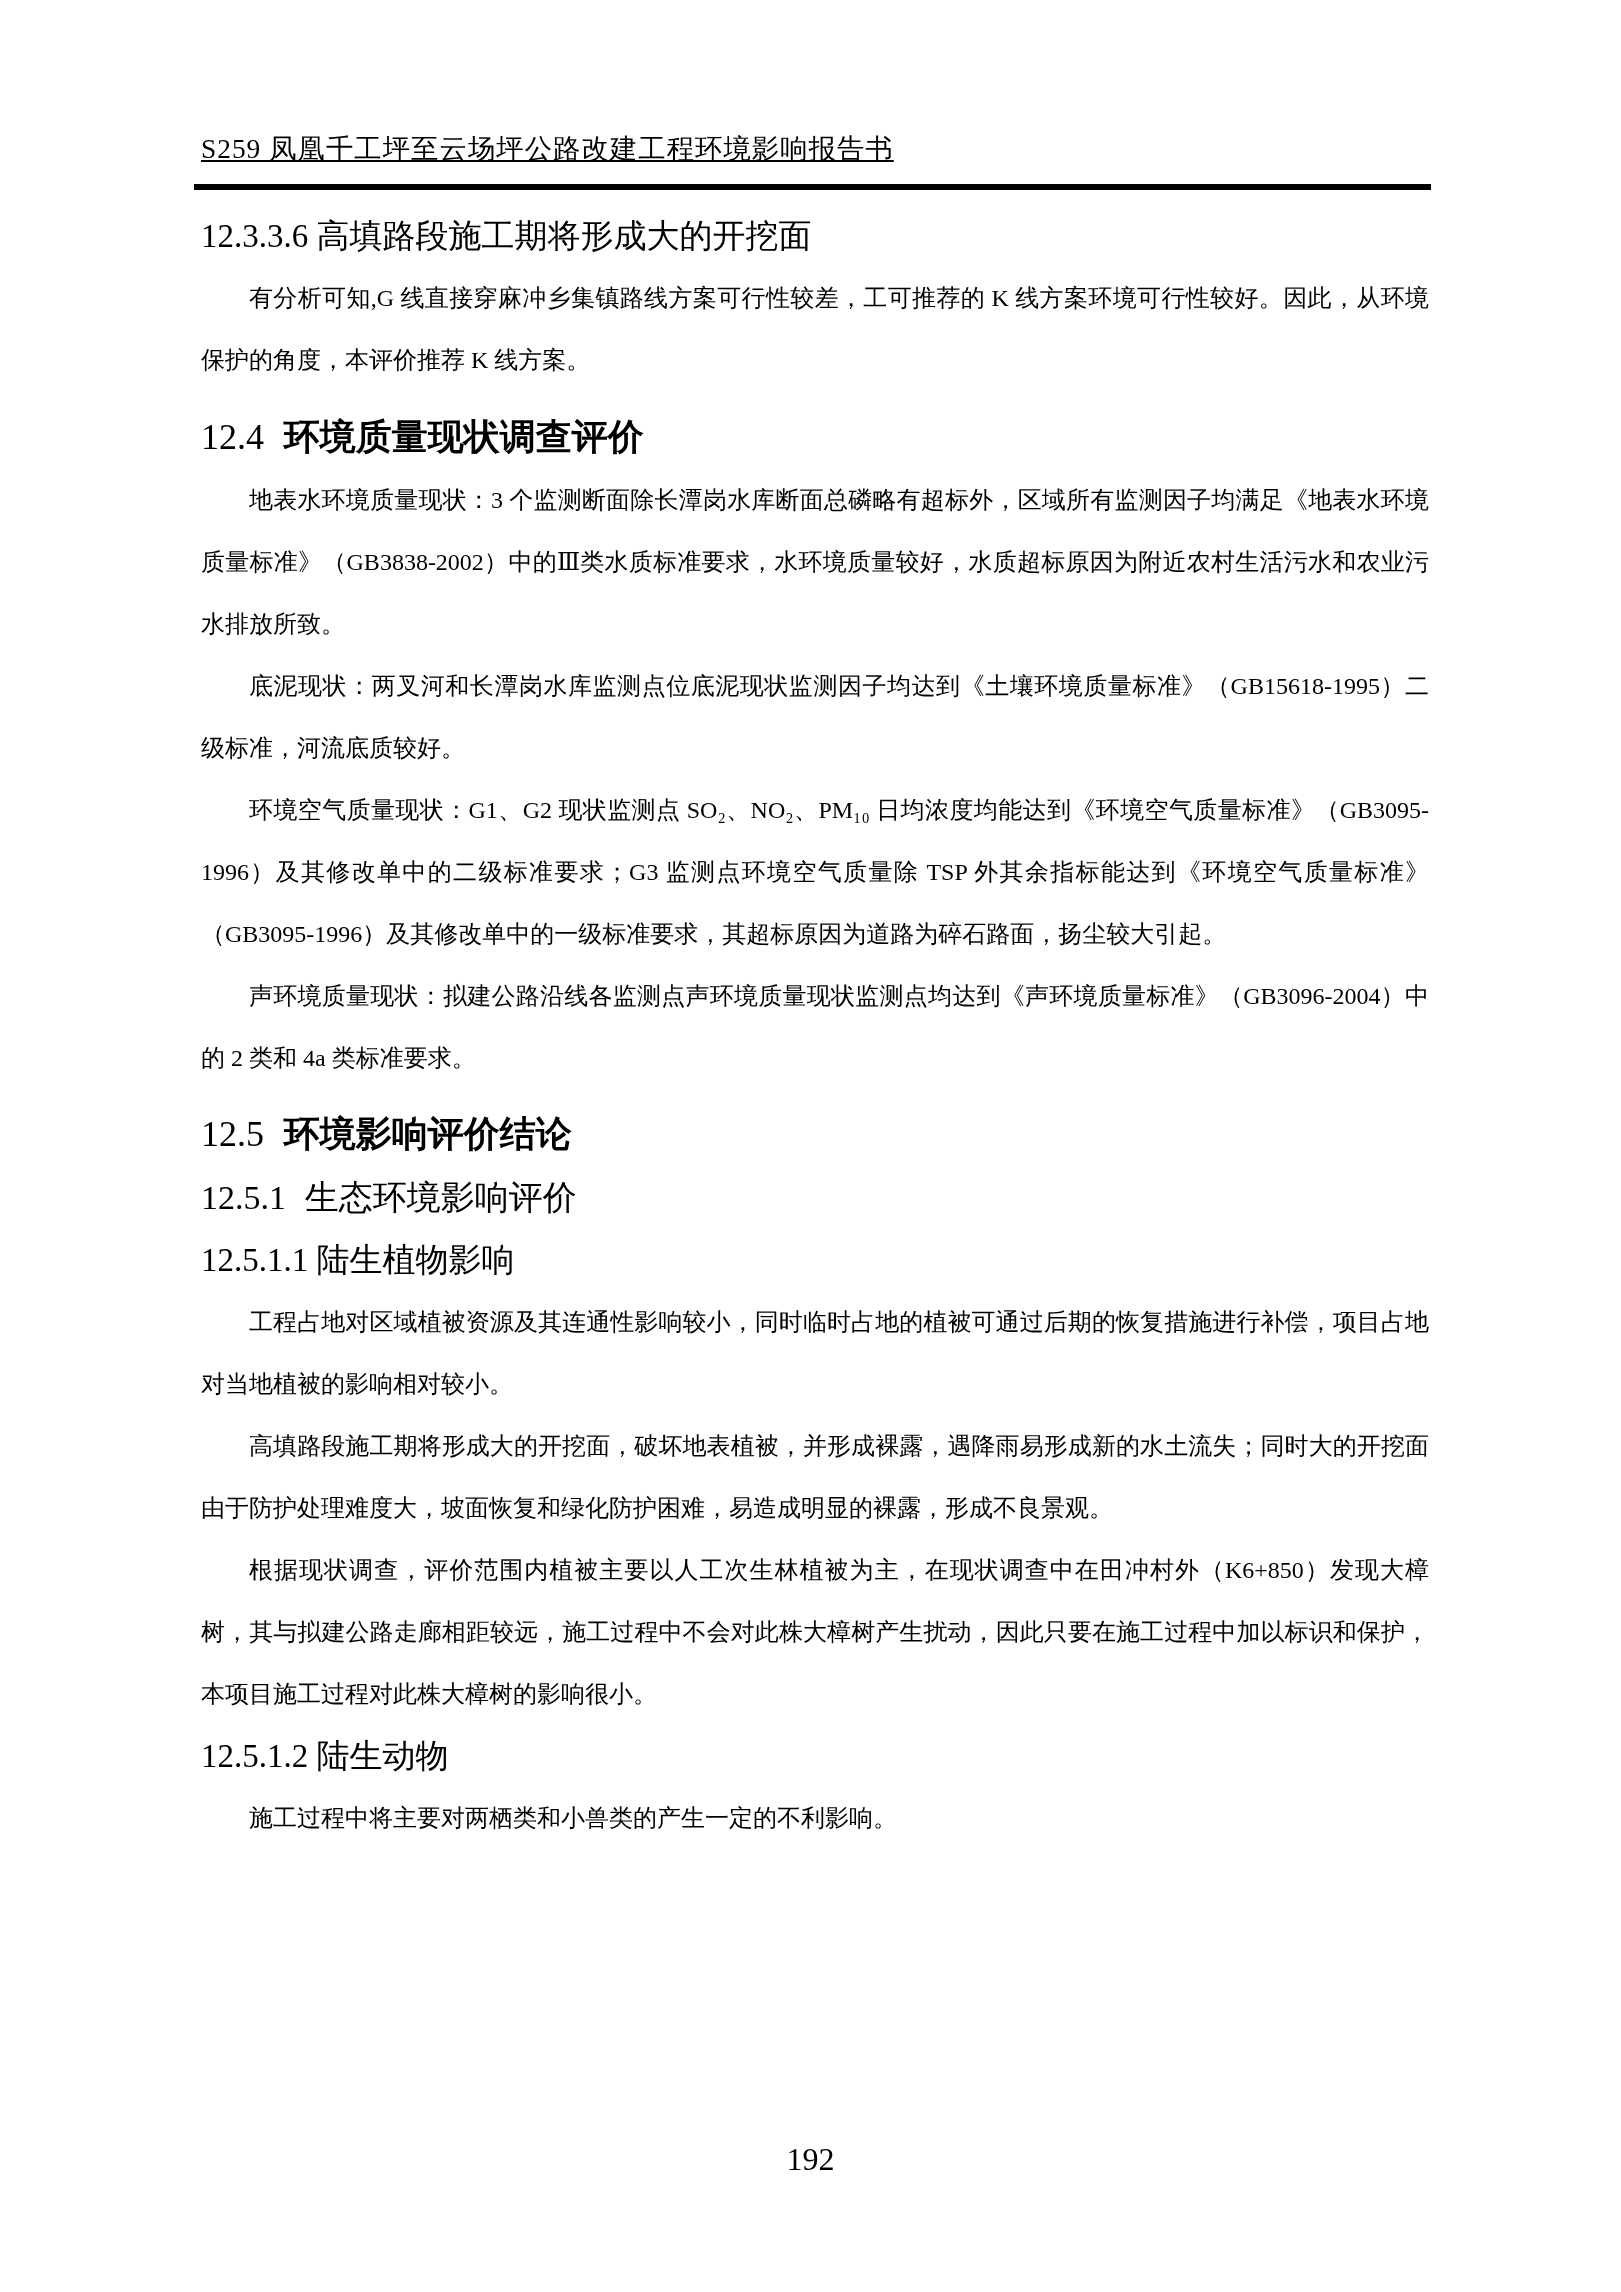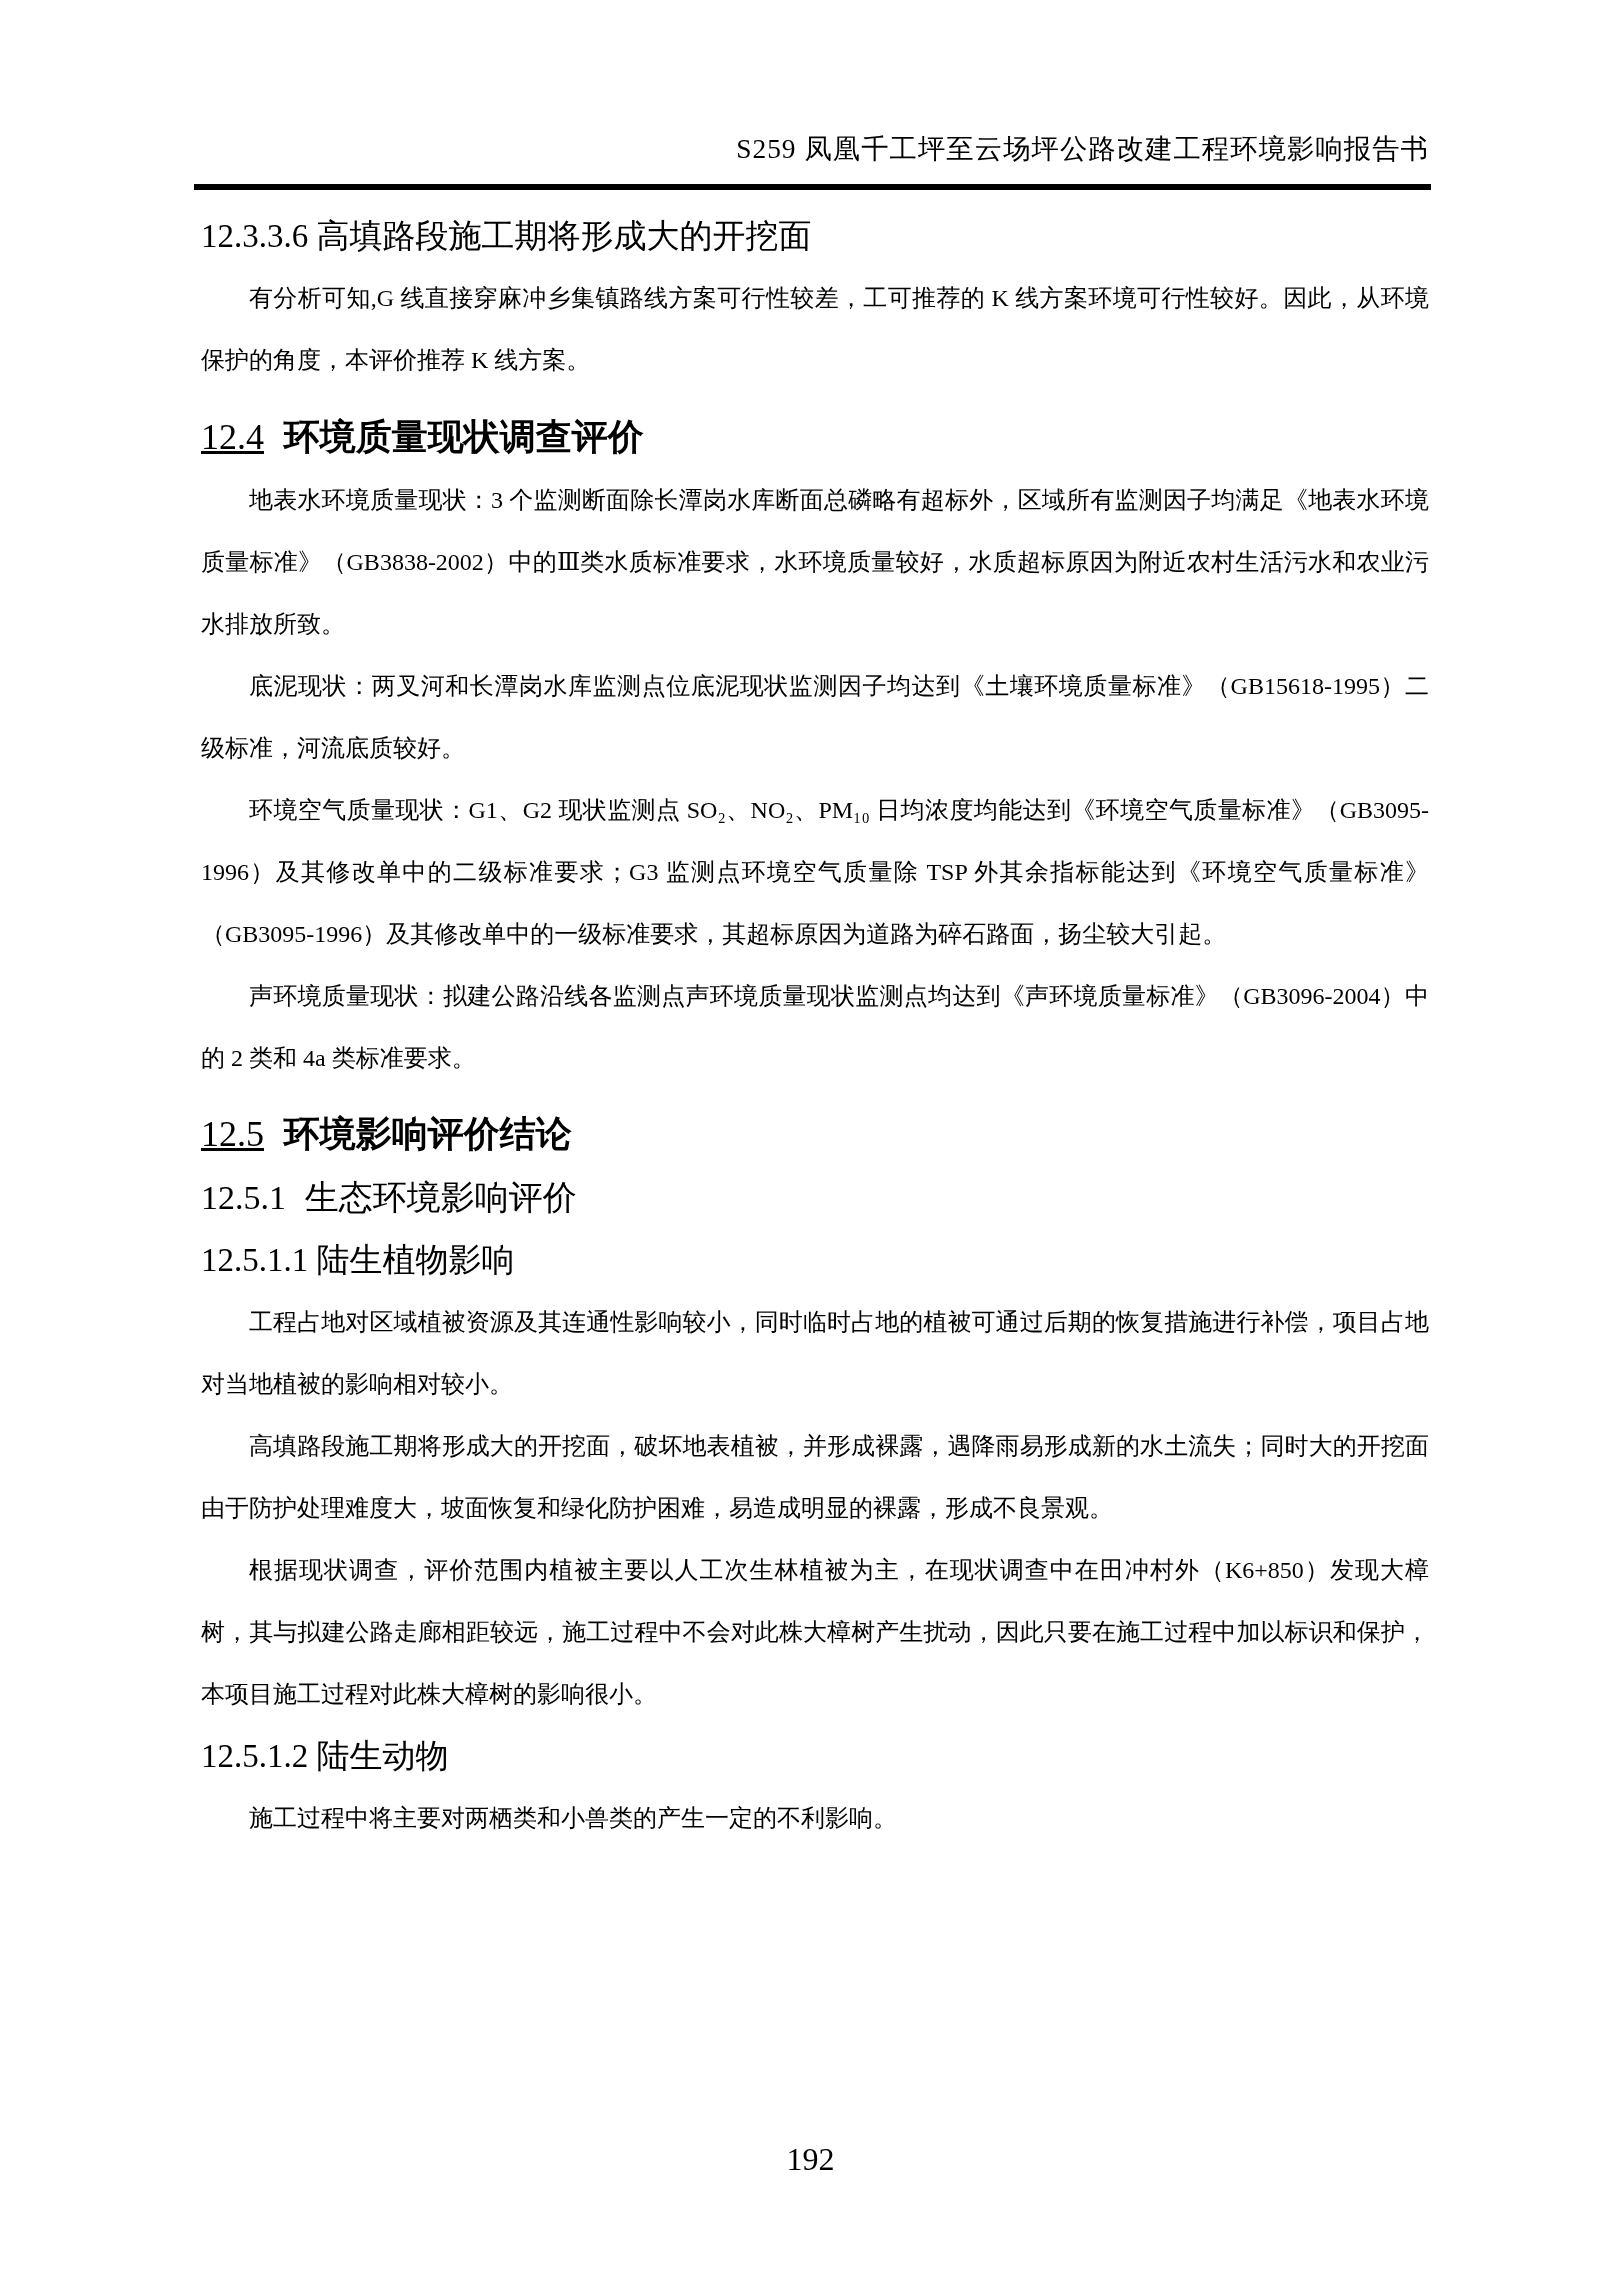--- a/index.html
+++ b/index.html
@@ -4,22 +4,22 @@
 <style>
   html,body { margin:0; padding:0; }
   body {
     width:1621px; height:2293px;
     background:#ffffff; color:#000;
     position:relative; overflow:hidden;
     font-family:"Liberation Serif","DejaVu Serif",serif;
   }
   .page-header {
     position:absolute; top:133px; left:201px; width:1228px;
-    text-align:right; font-size:27.4px; line-height:33px;
-    letter-spacing:1px; white-space:nowrap;
+    text-align:left; font-size:27.4px; line-height:33px;
+    letter-spacing:1px; white-space:nowrap;text-decoration:underline;
   }
   .header-rule {
     position:absolute; top:184px; left:194px; width:1237px;
     height:5.9px; background:#000;
   }
   main.doc-body {
     position:absolute; top:205px; left:201px; width:1228px;
   }
   .block-p {
     font-size:24px; line-height:62px; margin:0;
@@ -30,21 +30,20 @@
   }
   .block-h3 {
     font-size:34px; line-height:63px; margin:0; font-weight:normal;
   }
   .block-h2 {
     font-size:36px; line-height:63px; margin:13.7px 0 0 0;
   }
   .block-h2 .h-num {
     font-weight:normal;
     font-family:"Liberation Serif","DejaVu Serif",serif;
-    text-decoration:underline;
   }
   .block-h2 .h-text {
     font-weight:bold;
     font-family:"DejaVu Sans","Liberation Sans",sans-serif;
     margin-left:0.55em;
   }
   .block-h3 .h-num { font-weight:normal; }
   .block-h3 .h-text { margin-left:0.55em; }
   .page-footer {
     position:absolute; top:2143px; left:0; width:1621px;

